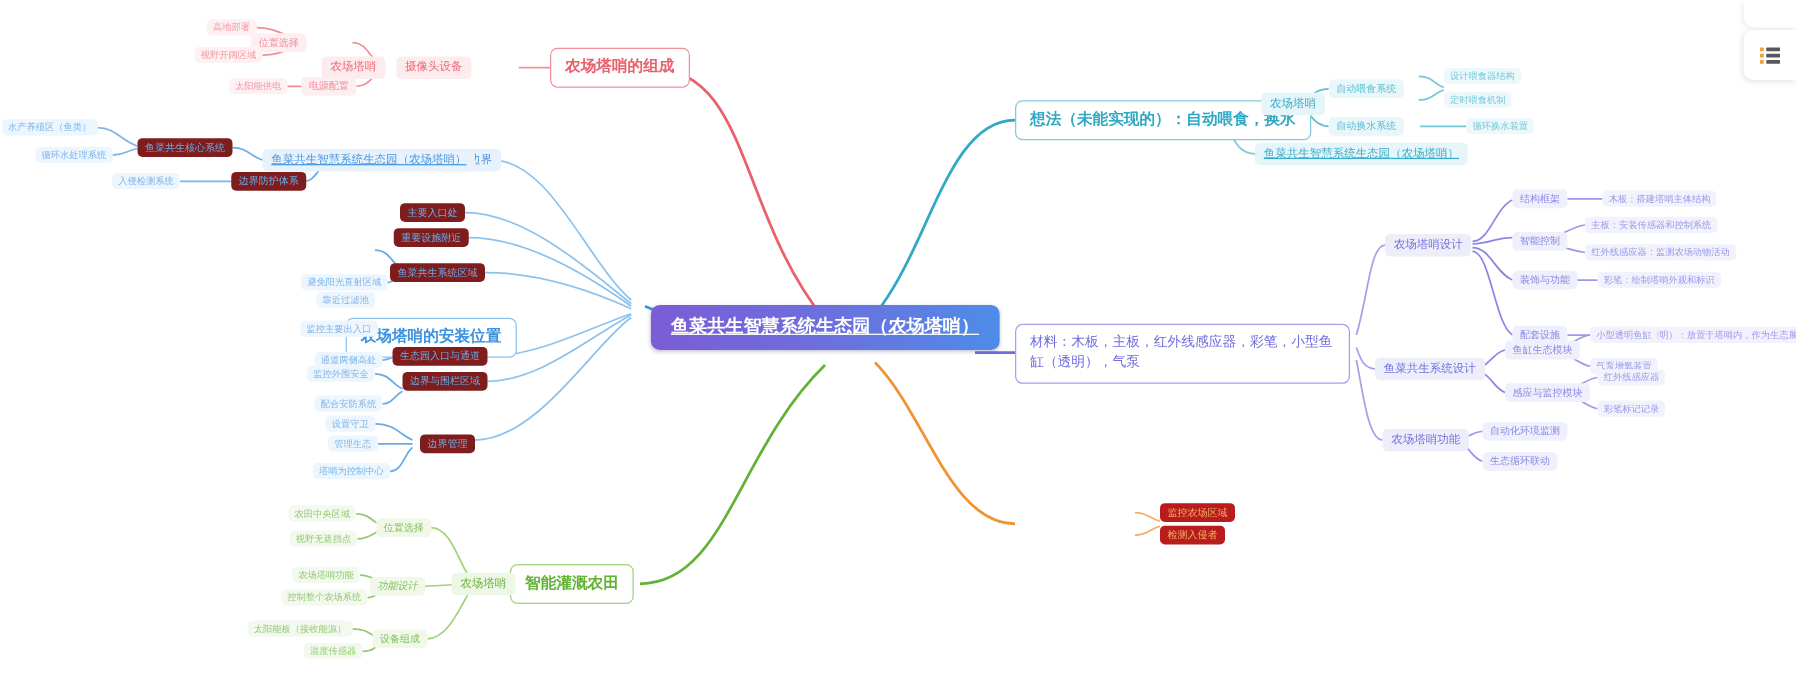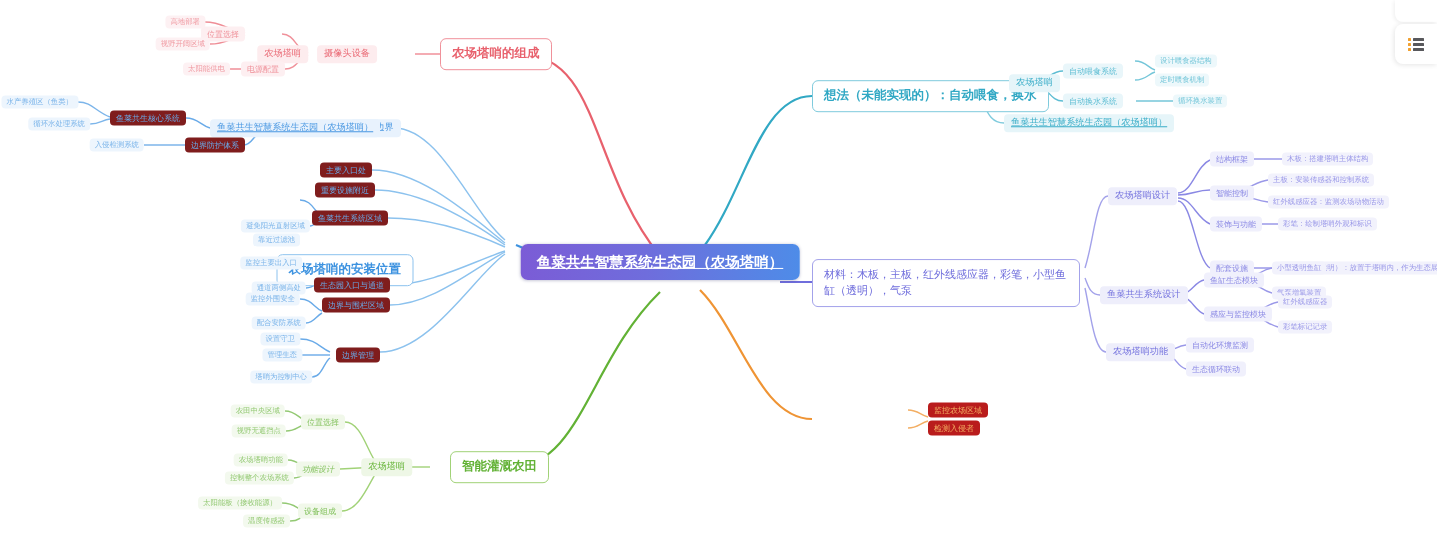--- a/index.html
+++ b/index.html
@@ -289,21 +289,21 @@
   <div class="node lvl-4 c-purple" style="left:1278px;top:302px;">红外线感应器</div>
   <div class="node lvl-4 c-purple" style="left:1278px;top:327px;">彩笔标记记录</div>
 
   <div class="node lvl-2 c-purple" style="left:1106px;top:352px;">农场塔哨功能</div>
   <div class="node lvl-3 c-purple" style="left:1186px;top:345px;">自动化环境监测</div>
   <div class="node lvl-3 c-purple" style="left:1186px;top:369px;">生态循环联动</div>
 
   <div class="node lvl-3 c-orange" style="left:928px;top:410px;">监控农场区域</div>
   <div class="node lvl-3 c-orange" style="left:928px;top:428px;">检测入侵者</div>
 
-  <div class="node lvl-1 c-green" style="left:450px;top:467px;">智能灌溉农田</div>
+  <div class="node lvl-1 c-green" style="left:408px;top:467px;">智能灌溉农田</div>
   <div class="node lvl-2 c-green" style="left:412px;top:467px;transform:translate(-100%,-50%);">农场塔哨</div>
 
   <div class="node lvl-3 c-green" style="left:345px;top:422px;transform:translate(-100%,-50%);">位置选择</div>
   <div class="node lvl-4 c-green" style="left:285px;top:411px;transform:translate(-100%,-50%);">农田中央区域</div>
   <div class="node lvl-4 c-green" style="left:286px;top:431px;transform:translate(-100%,-50%);">视野无遮挡点</div>
 
   <div class="node lvl-3 c-green" style="left:340px;top:469px;transform:translate(-100%,-50%);font-style:italic;">功能设计</div>
   <div class="node lvl-4 c-green" style="left:288px;top:460px;transform:translate(-100%,-50%);">农场塔哨功能</div>
   <div class="node lvl-4 c-green" style="left:294px;top:478px;transform:translate(-100%,-50%);">控制整个农场系统</div>
 

